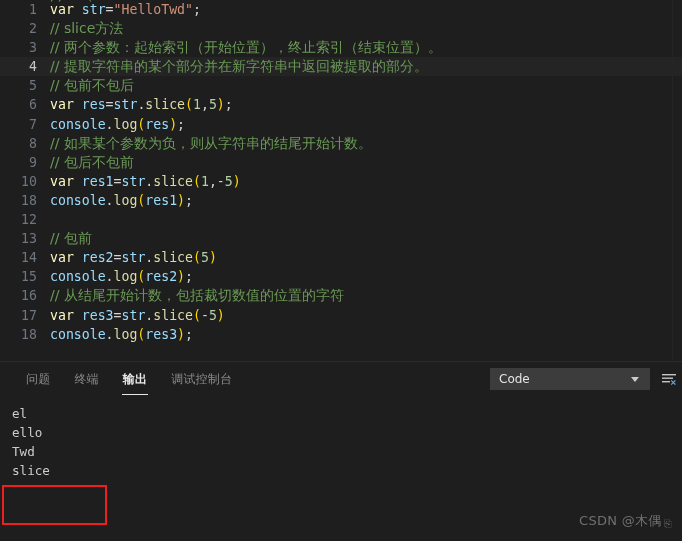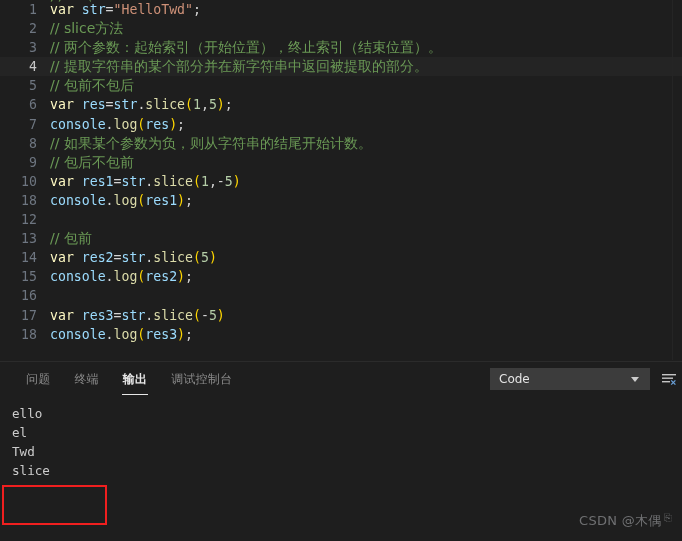--- a/index.html
+++ b/index.html
@@ -145,21 +145,21 @@
     box-sizing:border-box;
     pointer-events:none;
   }
   #watermark{
     position:absolute;right:10px;bottom:12px;
     color:#6f7072;
     font-family:"DejaVu Sans","Liberation Sans",sans-serif;
     font-size:13px;
     letter-spacing:.3px;
     user-select:none;
-    display:flex;align-items:flex-start;gap:2px;
+    display:flex;align-items:flex-end;gap:2px;
   }
   #watermark .wm-glyph{font-size:10px;opacity:.85;}
 </style>
 </head>
 <body>
 
 <div id="app">
 
   <div id="editor">
     <div id="top-partial">// 二、</div>
@@ -172,21 +172,21 @@
         <div class="code-line"><span class="ln">6</span><span class="src"><span class="tok-kw">var</span><span class="tok-op"> </span><span class="tok-var">res</span><span class="tok-op">=</span><span class="tok-var">str</span><span class="tok-punc">.</span><span class="tok-fn">slice</span><span class="tok-par1">(</span><span class="tok-num">1</span><span class="tok-punc">,</span><span class="tok-num">5</span><span class="tok-par1">)</span><span class="tok-punc">;</span></span></div>
         <div class="code-line"><span class="ln">7</span><span class="src"><span class="tok-var">console</span><span class="tok-punc">.</span><span class="tok-fn">log</span><span class="tok-par1">(</span><span class="tok-var">res</span><span class="tok-par1">)</span><span class="tok-punc">;</span></span></div>
         <div class="code-line"><span class="ln">8</span><span class="src"><span class="tok-cmt cjk">// 如果某个参数为负，则从字符串的结尾开始计数。</span></span></div>
         <div class="code-line"><span class="ln">9</span><span class="src"><span class="tok-cmt cjk">// 包后不包前</span></span></div>
         <div class="code-line"><span class="ln">10</span><span class="src"><span class="tok-kw">var</span><span class="tok-op"> </span><span class="tok-var">res1</span><span class="tok-op">=</span><span class="tok-var">str</span><span class="tok-punc">.</span><span class="tok-fn">slice</span><span class="tok-par1">(</span><span class="tok-num">1</span><span class="tok-punc">,</span><span class="tok-op">-</span><span class="tok-num">5</span><span class="tok-par1">)</span></span></div>
         <div class="code-line"><span class="ln">18</span><span class="src"><span class="tok-var">console</span><span class="tok-punc">.</span><span class="tok-fn">log</span><span class="tok-par1">(</span><span class="tok-var">res1</span><span class="tok-par1">)</span><span class="tok-punc">;</span></span></div>
         <div class="code-line"><span class="ln">12</span></div>
         <div class="code-line"><span class="ln">13</span><span class="src"><span class="tok-cmt cjk">// 包前</span></span></div>
         <div class="code-line"><span class="ln">14</span><span class="src"><span class="tok-kw">var</span><span class="tok-op"> </span><span class="tok-var">res2</span><span class="tok-op">=</span><span class="tok-var">str</span><span class="tok-punc">.</span><span class="tok-fn">slice</span><span class="tok-par1">(</span><span class="tok-num">5</span><span class="tok-par1">)</span></span></div>
         <div class="code-line"><span class="ln">15</span><span class="src"><span class="tok-var">console</span><span class="tok-punc">.</span><span class="tok-fn">log</span><span class="tok-par1">(</span><span class="tok-var">res2</span><span class="tok-par1">)</span><span class="tok-punc">;</span></span></div>
-        <div class="code-line"><span class="ln">16</span></div>
+        <div class="code-line"><span class="ln">16</span><span class="src"><span class="tok-cmt cjk">// 从结尾开始计数，包括裁切数值的位置的字符</span></span></div>
         <div class="code-line"><span class="ln">17</span><span class="src"><span class="tok-kw">var</span><span class="tok-op"> </span><span class="tok-var">res3</span><span class="tok-op">=</span><span class="tok-var">str</span><span class="tok-punc">.</span><span class="tok-fn">slice</span><span class="tok-par1">(</span><span class="tok-op">-</span><span class="tok-num">5</span><span class="tok-par1">)</span></span></div>
         <div class="code-line"><span class="ln">18</span><span class="src"><span class="tok-var">console</span><span class="tok-punc">.</span><span class="tok-fn">log</span><span class="tok-par1">(</span><span class="tok-var">res3</span><span class="tok-par1">)</span><span class="tok-punc">;</span></span></div>
       </div>
     <div id="minimap-edge"></div>
   </div>
 
   <div id="panel">
 
     <div id="panel-header">
       <div id="panel-tabs">
@@ -207,22 +207,22 @@
             <rect x="1" y="6.5" width="11" height="1.4" fill="#c5c5c5"></rect>
             <rect x="1" y="10" width="8" height="1.4" fill="#c5c5c5"></rect>
             <path d="M10.2 9.4 L14.4 13.6 M14.4 9.4 L10.2 13.6" stroke="#6aa0d8" stroke-width="1.3" fill="none"></path>
           </svg>
         </div>
       </div>
     </div>
 
     <div id="output-body">
       <div id="out-lines">
+          <div class="out-line"><span class="out-plain">el</span></div>
           <div class="out-line"><span class="out-plain">ello</span></div>
-          <div class="out-line"><span class="out-plain">el</span></div>
           <div class="out-line"><span class="out-plain">Twd</span></div>
           <div class="out-line"><span class="out-plain">slice</span></div>
         </div>
       <div id="highlight-box" style="border-color: rgb(240, 31, 31);"></div>
 
     </div>
 
     <div id="watermark">
       <span>CSDN @木偶</span>
       <span class="wm-glyph">⎘</span>

